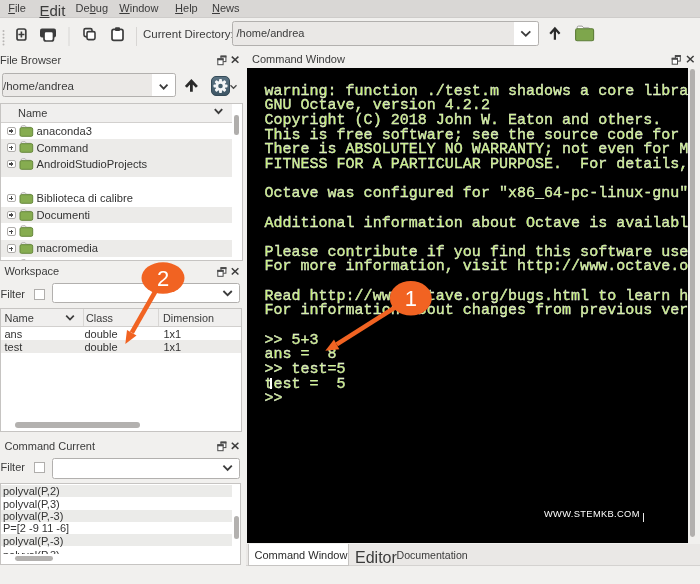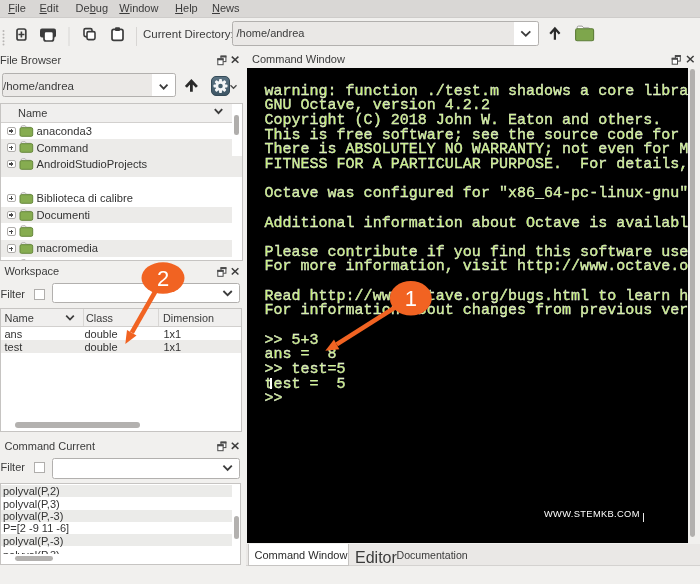--- a/index.html
+++ b/index.html
@@ -8,21 +8,21 @@
   .abs{position:absolute;}
   .t{color:#3b3b3b;}
   .combo{position:absolute;background:#fff;border:1px solid #b2b0ae;border-radius:2.5px;box-sizing:border-box;}
   .hdrttl{position:absolute;font-size:11px;color:#3b3b3b;}
   .mono{font-family:"Liberation Mono",monospace;}
 </style></head>
 <body>
 
 <div class="abs" style="left:0;top:0;width:700px;height:17px;background:#d9d7d5;border-bottom:1px solid #ceccca;"></div>
 <div class="abs t" style="left:8.2px;top:1.9px;font-size:11px;"><u>F</u>ile</div>
-<div class="abs t" style="left:39.5px;top:1.9px;font-size:11px;"><u>E</u>dit</div>
+<div class="abs t" style="left:39.5px;top:1.9px;font-size:15px;"><u>E</u>dit</div>
 <div class="abs t" style="left:75.6px;top:1.9px;font-size:11px;">De<u>b</u>ug</div>
 <div class="abs t" style="left:119.3px;top:1.9px;font-size:11px;"><u>W</u>indow</div>
 <div class="abs t" style="left:175.1px;top:1.9px;font-size:11px;"><u>H</u>elp</div>
 <div class="abs t" style="left:212px;top:1.9px;font-size:11px;"><u>N</u>ews</div>
 
 <div class="abs t" style="left:143px;top:27.5px;font-size:11.5px;">Current Directory:</div>
 <div class="combo" style="left:232px;top:20.7px;width:306.5px;height:25.7px;background:#eae8e6;"></div>
 <div class="abs" style="left:514px;top:21.7px;width:23.5px;height:23.7px;background:#fff;border-radius:0 2px 2px 0;"></div>
 <div class="abs t" style="left:236.5px;top:27.3px;font-size:11px;">/home/andrea</div>
 
@@ -62,21 +62,21 @@
         <div class="abs" style="left:5.8px;top:4.2px;width:8.9px;height:8.6px;background:#fff;border:1px solid #aeacaa;border-radius:2px;box-sizing:border-box;">
           <div class="abs" style="left:1.5px;top:2.8px;width:4px;height:1.2px;background:#4a4a4a;"></div>
           <div class="abs" style="left:2.9px;top:1.4px;width:1.2px;height:4px;background:#4a4a4a;"></div>
         </div>
         <svg class="abs" style="left:18px;top:2.2px;" width="15" height="12" viewBox="0 0 15 12">
           <path d="M2.2 2.9 v-1 q0-1.1 1.1-1.1 h2.9 l1.4 1.5 h3.7 q1.1 0 1.1 1.1 v0.3 z" fill="#fdfdfd" stroke="#a5a3a1" stroke-width="0.9"></path>
           <rect x="1" y="2.7" width="12.7" height="8.6" rx="1.4" fill="#86ac50" stroke="#67883c" stroke-width="1"></rect>
         </svg>
         <span class="abs" style="left:35.5px;top:2.4px;font-size:11.2px;color:#333;">android-studio</span>
       </div>
-      <div class="abs" style="left:0;top:52px;width:230.7px;height:21px;background:#ecebe9;padding-left:24px;">
+      <div class="abs" style="left:0;top:52px;width:230.7px;height:21px;background:#ecebe9;">
         <div class="abs" style="left:5.8px;top:4.2px;width:8.9px;height:8.6px;background:#fff;border:1px solid #aeacaa;border-radius:2px;box-sizing:border-box;">
           <div class="abs" style="left:1.5px;top:2.8px;width:4px;height:1.2px;background:#4a4a4a;"></div>
           <div class="abs" style="left:2.9px;top:1.4px;width:1.2px;height:4px;background:#4a4a4a;"></div>
         </div>
         <svg class="abs" style="left:18px;top:2.2px;" width="15" height="12" viewBox="0 0 15 12">
           <path d="M2.2 2.9 v-1 q0-1.1 1.1-1.1 h2.9 l1.4 1.5 h3.7 q1.1 0 1.1 1.1 v0.3 z" fill="#fdfdfd" stroke="#a5a3a1" stroke-width="0.9"></path>
           <rect x="1" y="2.7" width="12.7" height="8.6" rx="1.4" fill="#86ac50" stroke="#67883c" stroke-width="1"></rect>
         </svg>
         <span class="abs" style="left:35.5px;top:2.4px;font-size:11.2px;color:#333;">AndroidStudioProjects</span>
       </div>

